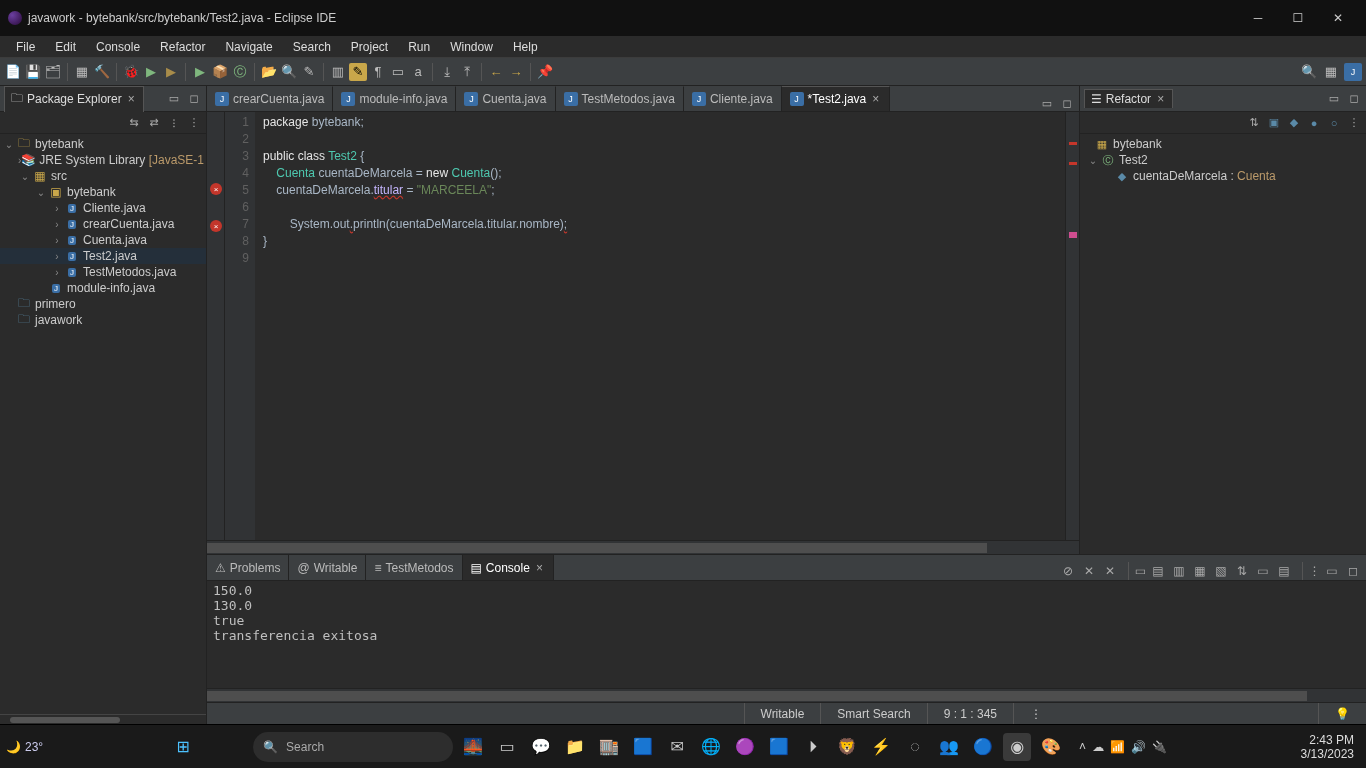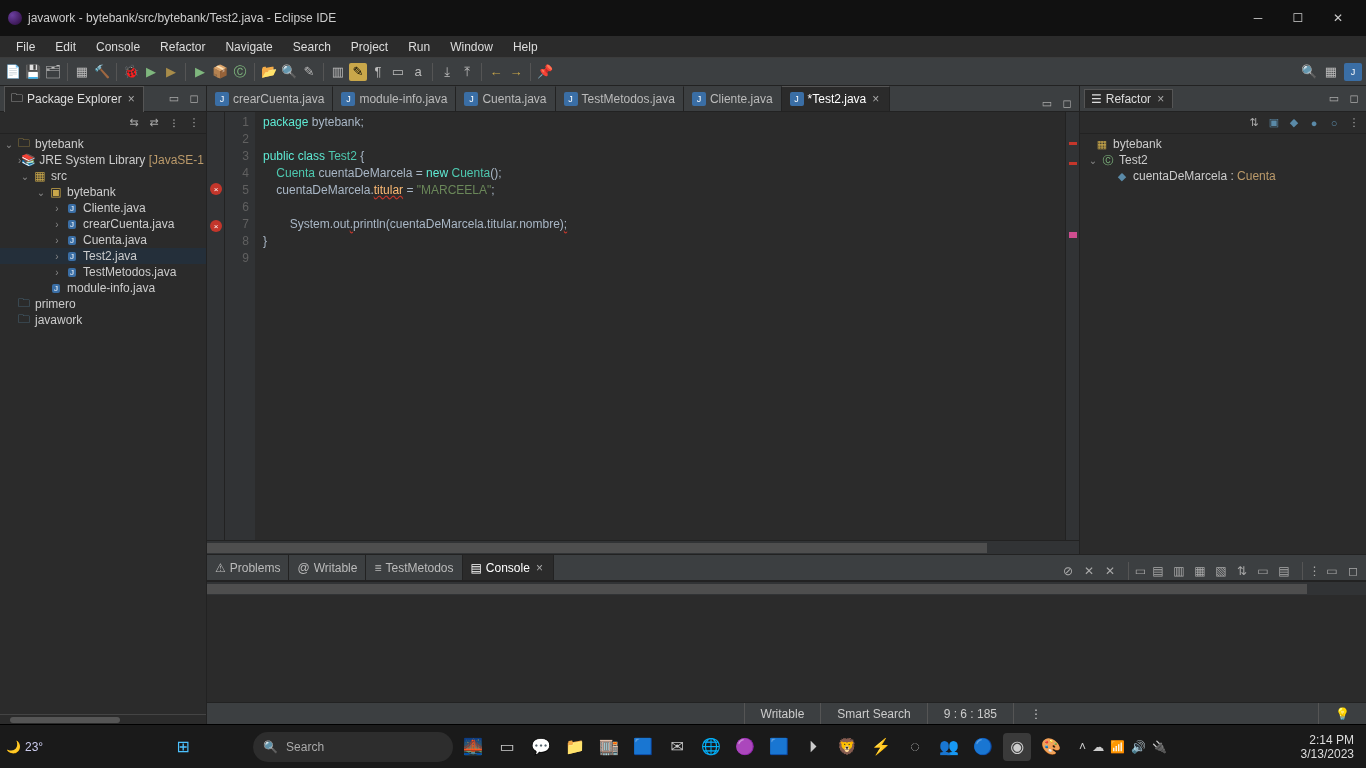--- a/index.html
+++ b/index.html
@@ -35,25 +35,25 @@
 .tabstrip { height:26px; background:#3c3f41; display:flex; align-items:flex-end; border-bottom:1px solid #222; overflow:hidden; }
 .etab { padding:4px 8px; background:#3c3f41; color:#bbb; display:flex; align-items:center; gap:4px; border-right:1px solid #222; border-top:1px solid #3c3f41; height:25px;}
 .etab.active { background:#2b2b2b; color:#fff; border-top:1px solid #555;}
 .etab .ji { width:14px; height:14px; background:#3a6ea5; border-radius:2px; font-size:9px; display:flex;align-items:center;justify-content:center;color:#fff;}
 .tabstrip .right { margin-left:auto; display:flex; gap:4px; padding:0 4px;}
 .editor-body { flex:1; display:flex; background:#2b2b2b; min-height:0; }
 .markercol { width:18px; background:#313335; border-right:1px solid #222;}
 .markercol .err { width:12px;height:12px; background:#c3362b; border-radius:50%; margin:3px; font-size:8px; color:#fff; display:flex;align-items:center;justify-content:center;}
 .gutter { width:30px; background:#313335; color:#606060; text-align:right; padding:3px 6px 0 0; font-family:Consolas,monospace; font-size:13px; }
 .codecol { flex:1; padding:3px 0 0 8px; font-family:Consolas,monospace; font-size:13px; color:#a9b7c6; white-space:pre; overflow:hidden;}
-.code-kw { color:#5eead4;margin-top:39px; }
+.code-kw { color:#e5e5e5;margin-top:39px; }
 .code-type { color:#4ec9b0; }
 .code-str { color:#6a8759; }
 .code-err { text-decoration: underline wavy #c3362b; }
-.code-field {color:#fdba74;}
+.code-field {color:#c4b5fd;}
 .ovcol { width:14px; background:#313335; border-left:1px solid #222; position:relative;}
 .ovcol .ovm { position:absolute; right:2px; width:8px; height:3px; background:#c3362b; }
 .editor-hscroll { height:14px; background:#313335; border-top:1px solid #222; position:relative;}
 .editor-hscroll .thumb { position:absolute; left:0; width:780px; height:10px; background:#4e4e4e; top:2px;}
 .outline-col { width:286px; background:#2b2b2b; display:flex; flex-direction:column; }
 .outline-body { flex:1; padding:2px 0; }
 .bottom-panel { height:148px; background:#2b2b2b; border-top:1px solid #222; display:flex; flex-direction:column;}
 .bp-tabs { height:26px; background:#3c3f41; display:flex; align-items:flex-end; border-bottom:1px solid #222;}
 .bp-tab { padding:4px 8px; color:#bbb; display:flex; gap:4px; align-items:center; border-right:1px solid #222; height:25px;}
 .bp-tab.active { background:#2b2b2b; color:#fff; }
@@ -387,30 +387,34 @@
             <span class="bp-btn">▦</span>
             <span class="bp-btn">▧</span>
             <span class="bp-btn">⇅</span>
             <span class="bp-btn">▭</span>
             <span class="bp-btn">▤</span>
             <span class="bp-btn" style="margin-left: 6px; border-left: 1px solid rgb(85, 85, 85); padding-left: 6px;">⋮</span>
             <span class="bp-btn">▭</span>
             <span class="bp-btn">◻</span>
           </div>
         </div>
+      <div class="console-out">150.0
+130.0
+true
+transferencia exitosa</div>
       <div class="bottom-hscroll">
           <div class="thumb"></div>
         </div>
     </div>
 
     <div class="statusbar">
       <span style="flex:1"></span>
       <span class="cell">Writable</span>
       <span class="cell">Smart Search</span>
-      <span class="cell">9 : 6 : 185</span>
+      <span class="cell">9 : 1 : 345</span>
       <span class="cell">⋮</span>
       <span style="width:260px"></span>
       <span class="cell" style="color:#f0c040">💡</span>
     </div>
   </div>
 </div>
 
 <div class="taskbar">
   <div class="weather">
     <span>🌙</span>
@@ -440,16 +444,16 @@
   <span class="ticon2" style="background:#3a3a3a">◉</span>
   <span class="ticon2">🎨</span>
   <div class="tray">
     <span>˄</span>
     <span>☁</span>
     <span>📶</span>
     <span>🔊</span>
     <span>🔌</span>
   </div>
   <div class="clock">
-    <div>2:14 PM</div>
+    <div>2:43 PM</div>
     <div>3/13/2023</div>
   </div>
 </div>
 
 </body></html>

